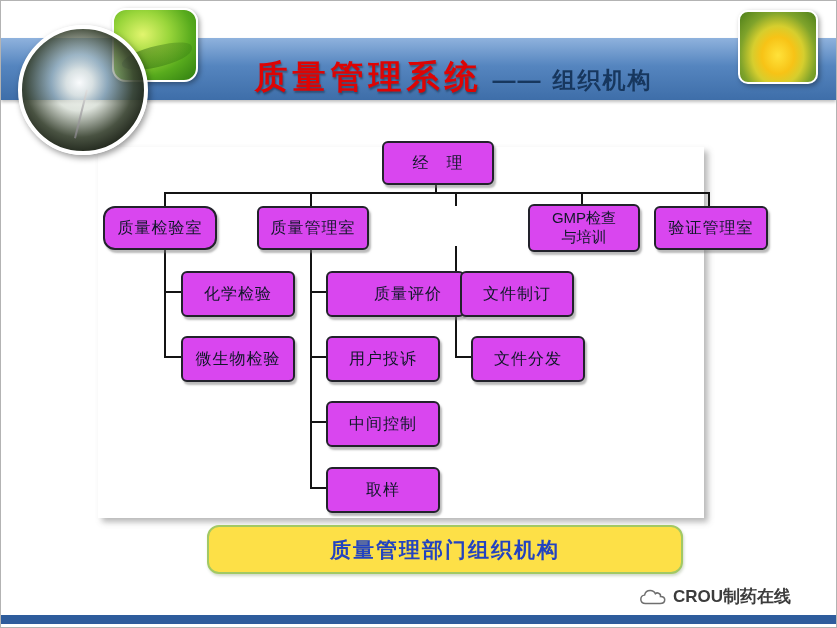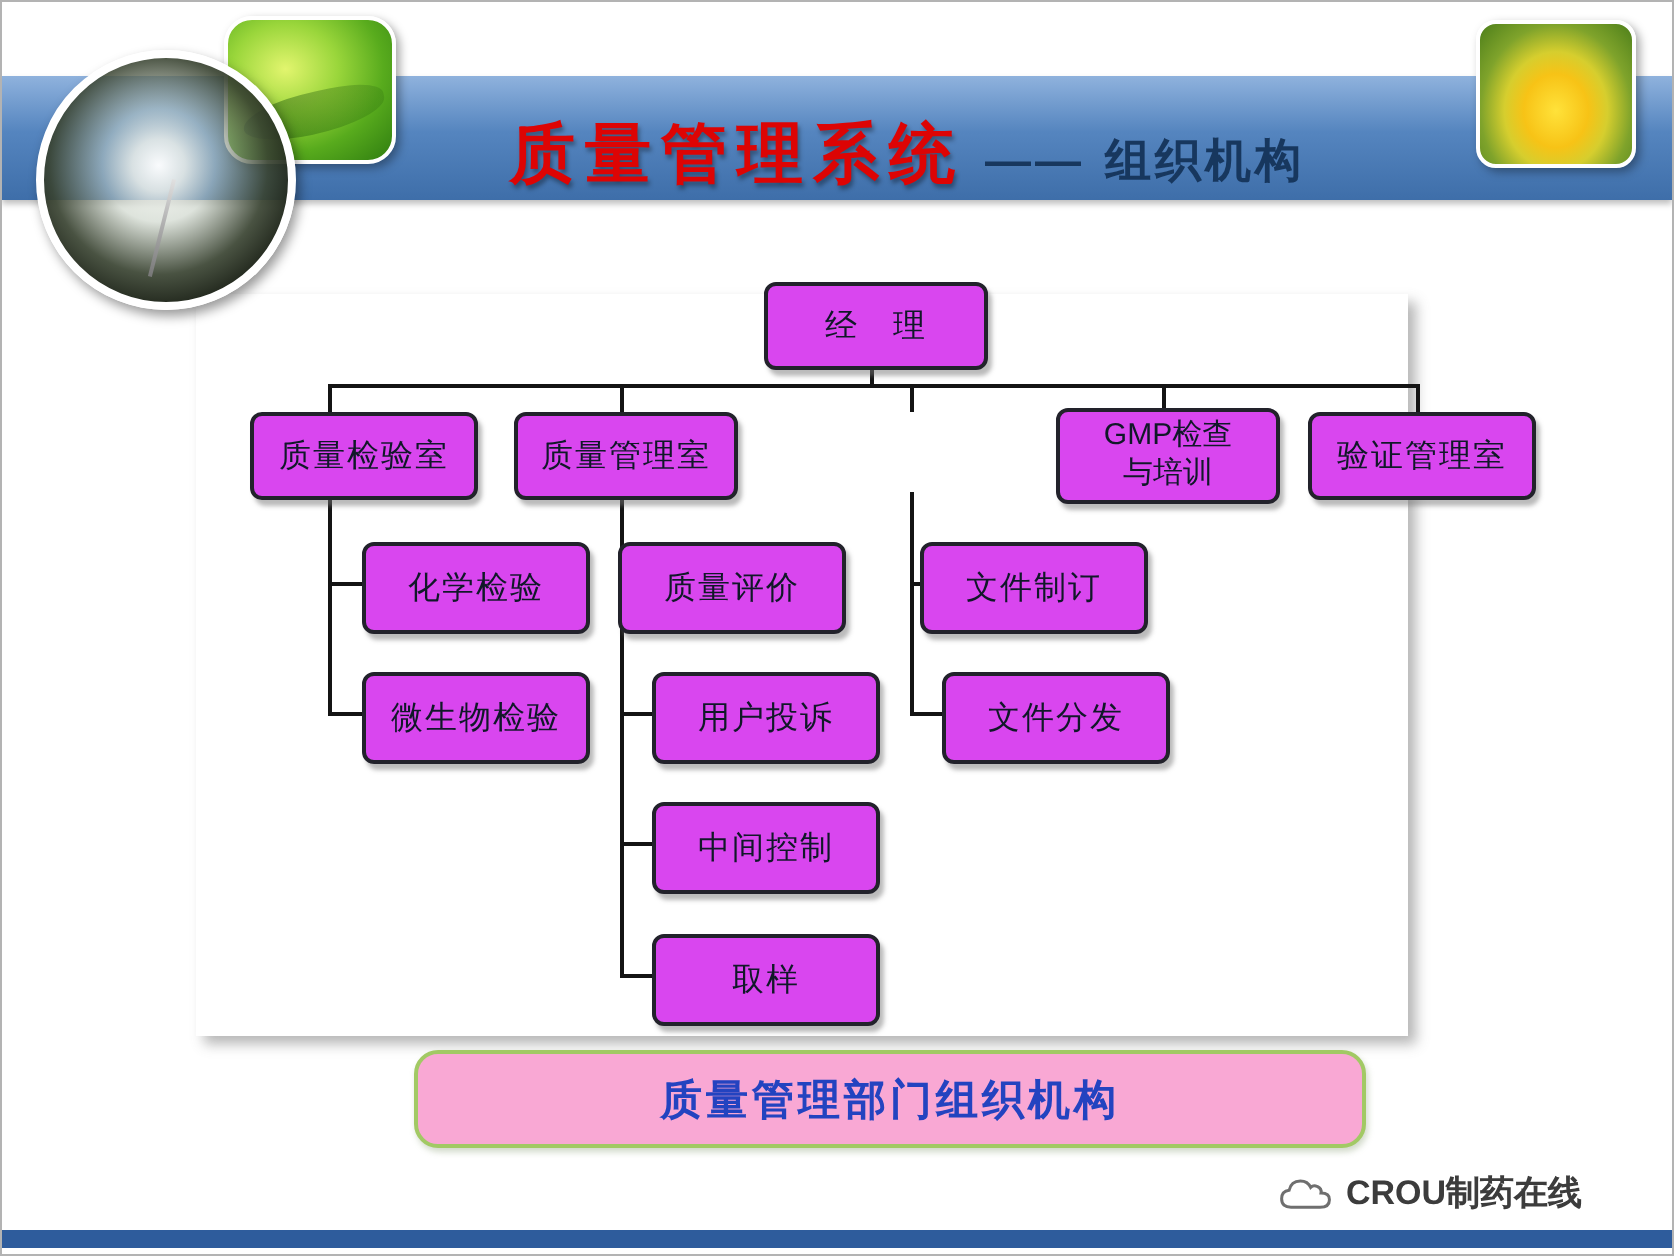--- a/index.html
+++ b/index.html
@@ -39,21 +39,21 @@
          box-shadow:4px 4px 6px rgba(95,95,95,.45);}
 
   
   .obox{position:absolute;background:#d946ef;border:2px solid var(--box-border,#22222b);border-radius:6px;
         box-shadow:2px 3px 2px rgba(120,120,120,.5);display:flex;align-items:center;justify-content:center;
         text-align:center;font-size:16px;letter-spacing:1px;color:#101828;white-space:pre-line;z-index:3;}
   .obox.small{font-size:15px;line-height:1.25;letter-spacing:0;}
   .ln{position:absolute;background:var(--line-color,#141414);z-index:2;}
 
   
-  .caption{position:absolute;left:206px;top:524px;width:472px;height:45px;background:#f9a8d4;z-index:3;
+  .caption{position:absolute;left:206px;top:524px;width:472px;height:45px;background:#fde047;z-index:3;
            border:2.5px solid var(--caption-border,#a2c964);border-radius:12px;
            box-shadow:1px 2px 3px rgba(140,160,120,.4);
            display:flex;align-items:center;justify-content:center;
            font-size:21px;font-weight:bold;letter-spacing:2px;color:var(--caption-blue,#2343c0);}
 
   
   .watermark{position:absolute;left:637px;top:584px;display:flex;align-items:center;gap:5px;z-index:3;
              font-size:17px;font-weight:bold;color:#3c3c3c;}
   .cloud{display:inline-flex;align-items:center;}
 
@@ -96,30 +96,30 @@
   <div class="ln" style="left:309px;top:355px;width:16px;height:2px;"></div>
   <div class="ln" style="left:309px;top:420px;width:16px;height:2px;"></div>
   <div class="ln" style="left:309px;top:486px;width:16px;height:2px;"></div>
 
   <div class="ln" style="left:454px;top:245px;width:2px;height:112px;"></div>
   <div class="ln" style="left:454px;top:290px;width:16px;height:2px;"></div>
   <div class="ln" style="left:454px;top:355px;width:16px;height:2px;"></div>
 
   <div class="obox" style="left:381px;top:140px;width:108px;height:40px;">经　理</div>
 
-  <div class="obox" style="left:124px;top:205px;width:110px;height:40px;">质量检验室</div>
+  <div class="obox" style="left:102px;top:205px;width:110px;height:40px;border-radius:12px;">质量检验室</div>
   <div class="obox" style="left:256px;top:205px;width:108px;height:40px;">质量管理室</div>
   <div class="obox small" style="left:527px;top:203px;width:108px;height:44px;">GMP检查
 与培训</div>
   <div class="obox" style="left:180px;top:270px;width:110px;height:42px;">化学检验</div>
 
   <div class="obox" style="left:653px;top:205px;width:110px;height:40px;">验证管理室</div>
   <div class="obox" style="left:180px;top:335px;width:110px;height:42px;">微生物检验</div>
 
-  <div class="obox" style="left:308px;top:270px;width:110px;height:42px;">质量评价</div>
+  <div class="obox" style="left:325px;top:270px;width:110px;height:42px;padding-left:25px;">质量评价</div>
   <div class="obox" style="left:325px;top:335px;width:110px;height:42px;">用户投诉</div>
   <div class="obox" style="left:325px;top:466px;width:110px;height:42px;">取样</div>
   <div class="obox" style="left:325px;top:400px;width:110px;height:42px;">中间控制</div>
 
   <div class="obox" style="left:459px;top:270px;width:110px;height:42px;">文件制订</div>
   <div class="obox" style="left:470px;top:335px;width:110px;height:42px;">文件分发</div>
 
   <div class="caption">
     <span>质量管理部门组织机构</span>
   </div>

